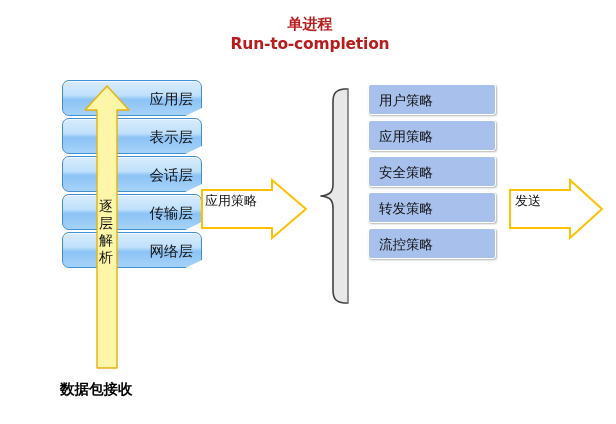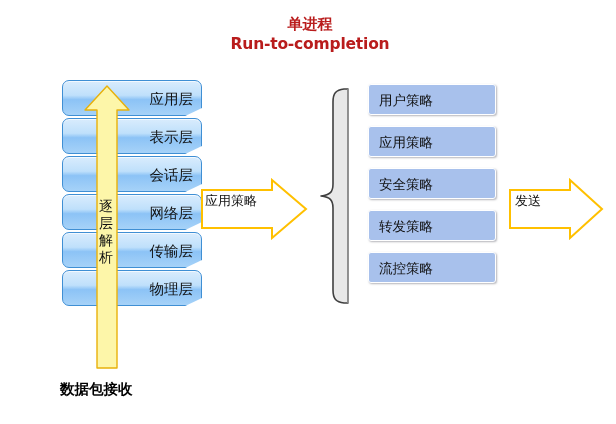--- a/index.html
+++ b/index.html
@@ -106,21 +106,21 @@
 
   
   #policy-stack{
     position:absolute;
     left:368px;top:84px;
     width:128px;
   }
   .policy-box{
     position:relative;
     width:128px;height:31px;
-    margin-bottom:11px;
+    margin-bottom:5px;
     box-sizing:border-box;
     background:#a8c1ec;
     border:1px solid #ffffff;
     border-radius:3px;
     box-shadow:1px 1px 2px rgba(120,120,130,.55);
   }
   .policy-label{
     position:absolute;
     left:10px;top:0;height:31px;
     display:flex;align-items:center;
@@ -158,27 +158,24 @@
     <div class="osi-box">
       <div class="osi-label">应用层</div>
     </div>
     <div class="osi-box">
       <div class="osi-label">表示层</div>
     </div>
     <div class="osi-box">
       <div class="osi-label">会话层</div>
     </div>
     <div class="osi-box">
+      <div class="osi-label">传输层</div>
+    </div>
+    <div class="osi-box">
       <div class="osi-label">网络层</div>
-    </div>
-    <div class="osi-box">
-      <div class="osi-label">传输层</div>
-    </div>
-    <div class="osi-box">
-      <div class="osi-label">物理层</div>
     </div>
   </div>
 
   <div id="up-arrow">
     <svg width="48" height="286" viewBox="0 0 48 286">
       <polygon points="24,2 46,26 34,26 34,284 14,284 14,26 2,26" fill="#fdf6a9" stroke="#e8b10b" stroke-width="1.4" stroke-linejoin="round"></polygon>
     </svg>
   </div>
   <div id="up-arrow-text">
     <span>逐</span>

